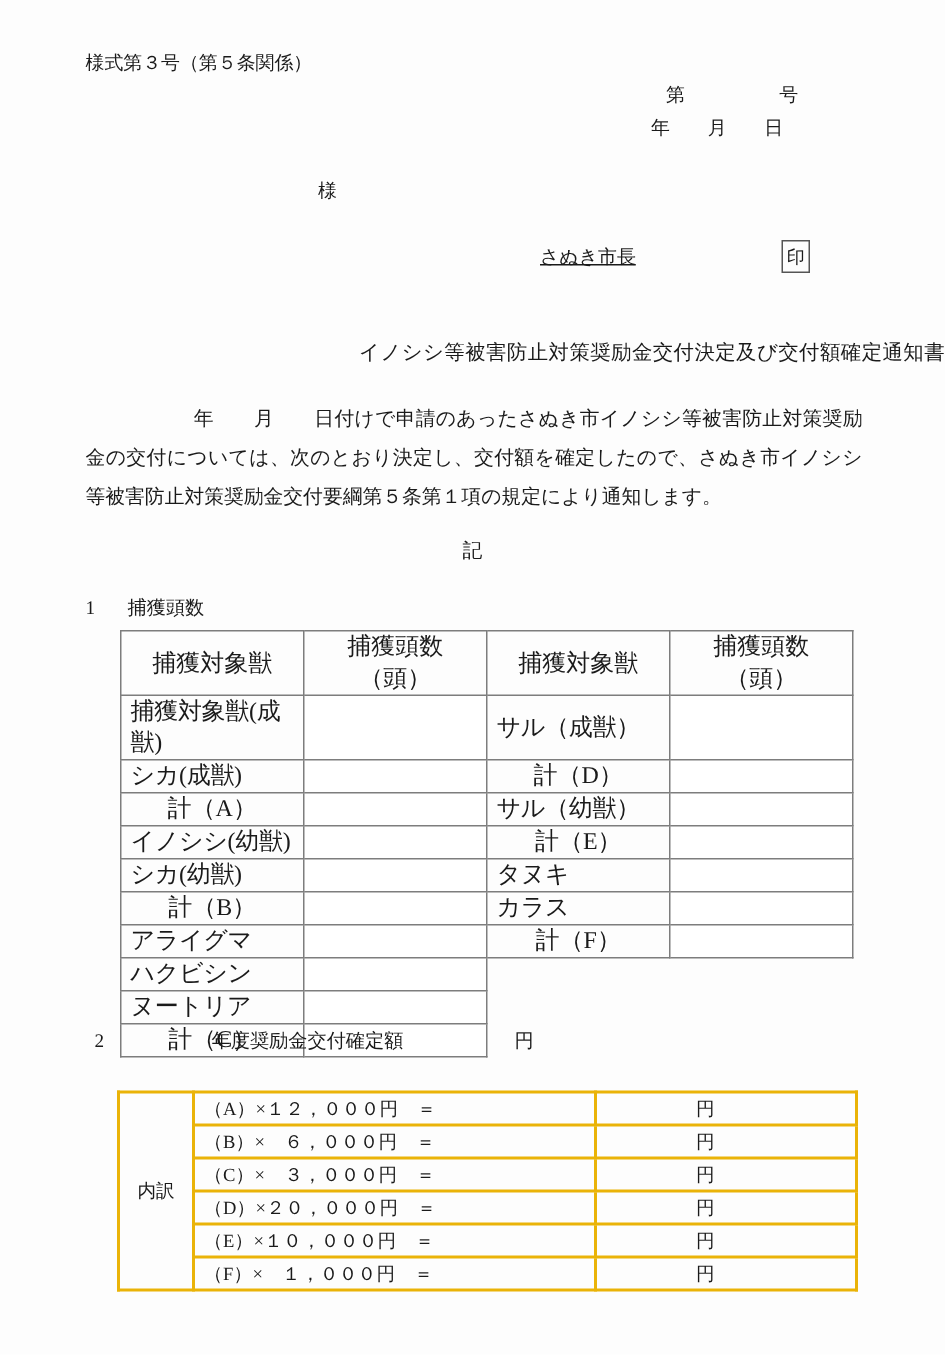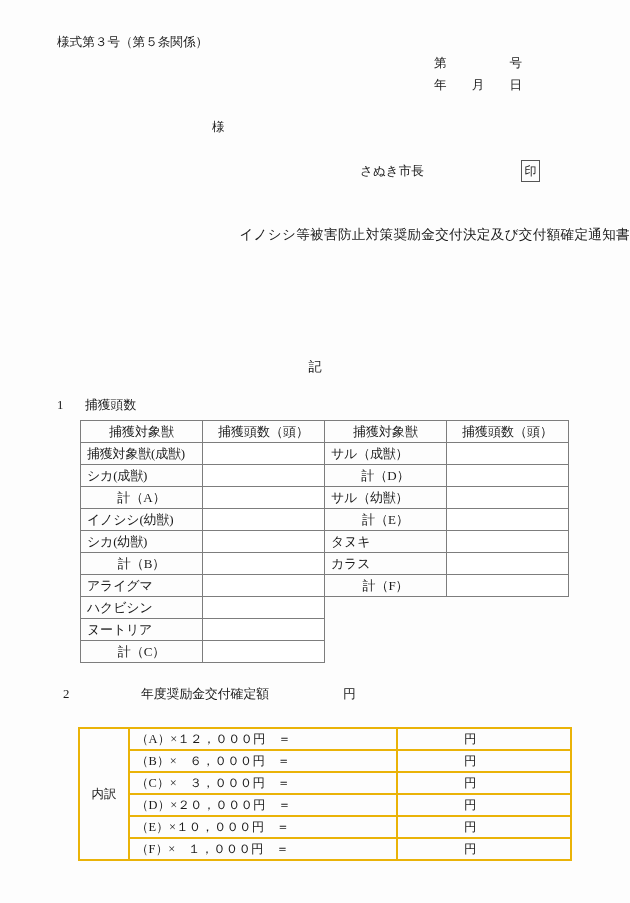--- a/index.html
+++ b/index.html
@@ -21,24 +21,24 @@
     inset: 0;
     padding: 7px;
   }
 
   
   .t   { position: absolute; white-space: pre; line-height: 1; }
   .fz13 { font-size: 12.6px; }
 
   
   #form-code   { left: 57px;  top: 36px;  }
-  #doc-number  { left: 434px; top: 57px;  }
+  #doc-number  { left: 444px; top: 57px;  }
   #doc-date    { left: 434px; top: 79px;  }
   #addressee   { left: 212px; top: 121px; }
-  #issuer      { left: 360px; top: 165px; }
+  #issuer      { left: 360px; top: 165px; text-decoration: underline; }
 
   .seal-box {
     position: absolute;
     left: 521px;
     top: 160px;
     width: 19px;
     height: 22px;
     border: 1px solid #555;
     box-sizing: border-box;
     font-size: 12px;
@@ -88,21 +88,21 @@
   #section-2-heading { left: 63px; top: 686px; }
   #section-2-heading .num   { display: inline-block; width: 78px; }
   #section-2-heading .gap   { display: inline-block; width: 74px; }
 
   
   #capture-table {
     position: absolute;
     left: 80px;
     top: 420px;
     border-collapse: collapse;
-    font-size: 13px;
+    font-size: 16px;
   }
   #capture-table td,
   #capture-table th {
     border: 1px solid #7d7d7d;
     height: 22px;
     padding: 0 6px;
     box-sizing: border-box;
     font-weight: normal;
     vertical-align: middle;
   }
@@ -156,20 +156,21 @@
   <div class="t fz13" id="doc-date">年　　月　　日</div>
 
   <div class="t fz13" id="addressee">様</div>
 
   <div class="t fz13" id="issuer">さぬき市長</div>
 
   <div class="seal-box">印</div>
 
   <div id="doc-title">イノシシ等被害防止対策奨励金交付決定及び交付額確定通知書</div>
 
+  <div id="body-paragraph"><span class="indent"></span><span>年　　月　　日付けで申請のあったさぬき市イノシシ等被害防止対策奨励金の交付については、次のとおり決定し、交付額を確定したので、さぬき市イノシシ等被害防止対策奨励金交付要綱第５条第１項の規定により通知します。</span></div>
 
   <div id="ki-marker">記</div>
 
   <div class="section-no" id="section-1-heading"><span class="num">1</span><span>捕獲頭数</span></div>
 
   <table id="capture-table">
     <thead>
       <tr>
         <th class="col-name">捕獲対象獣</th>
         <th class="col-count">捕獲頭数（頭）</th>

